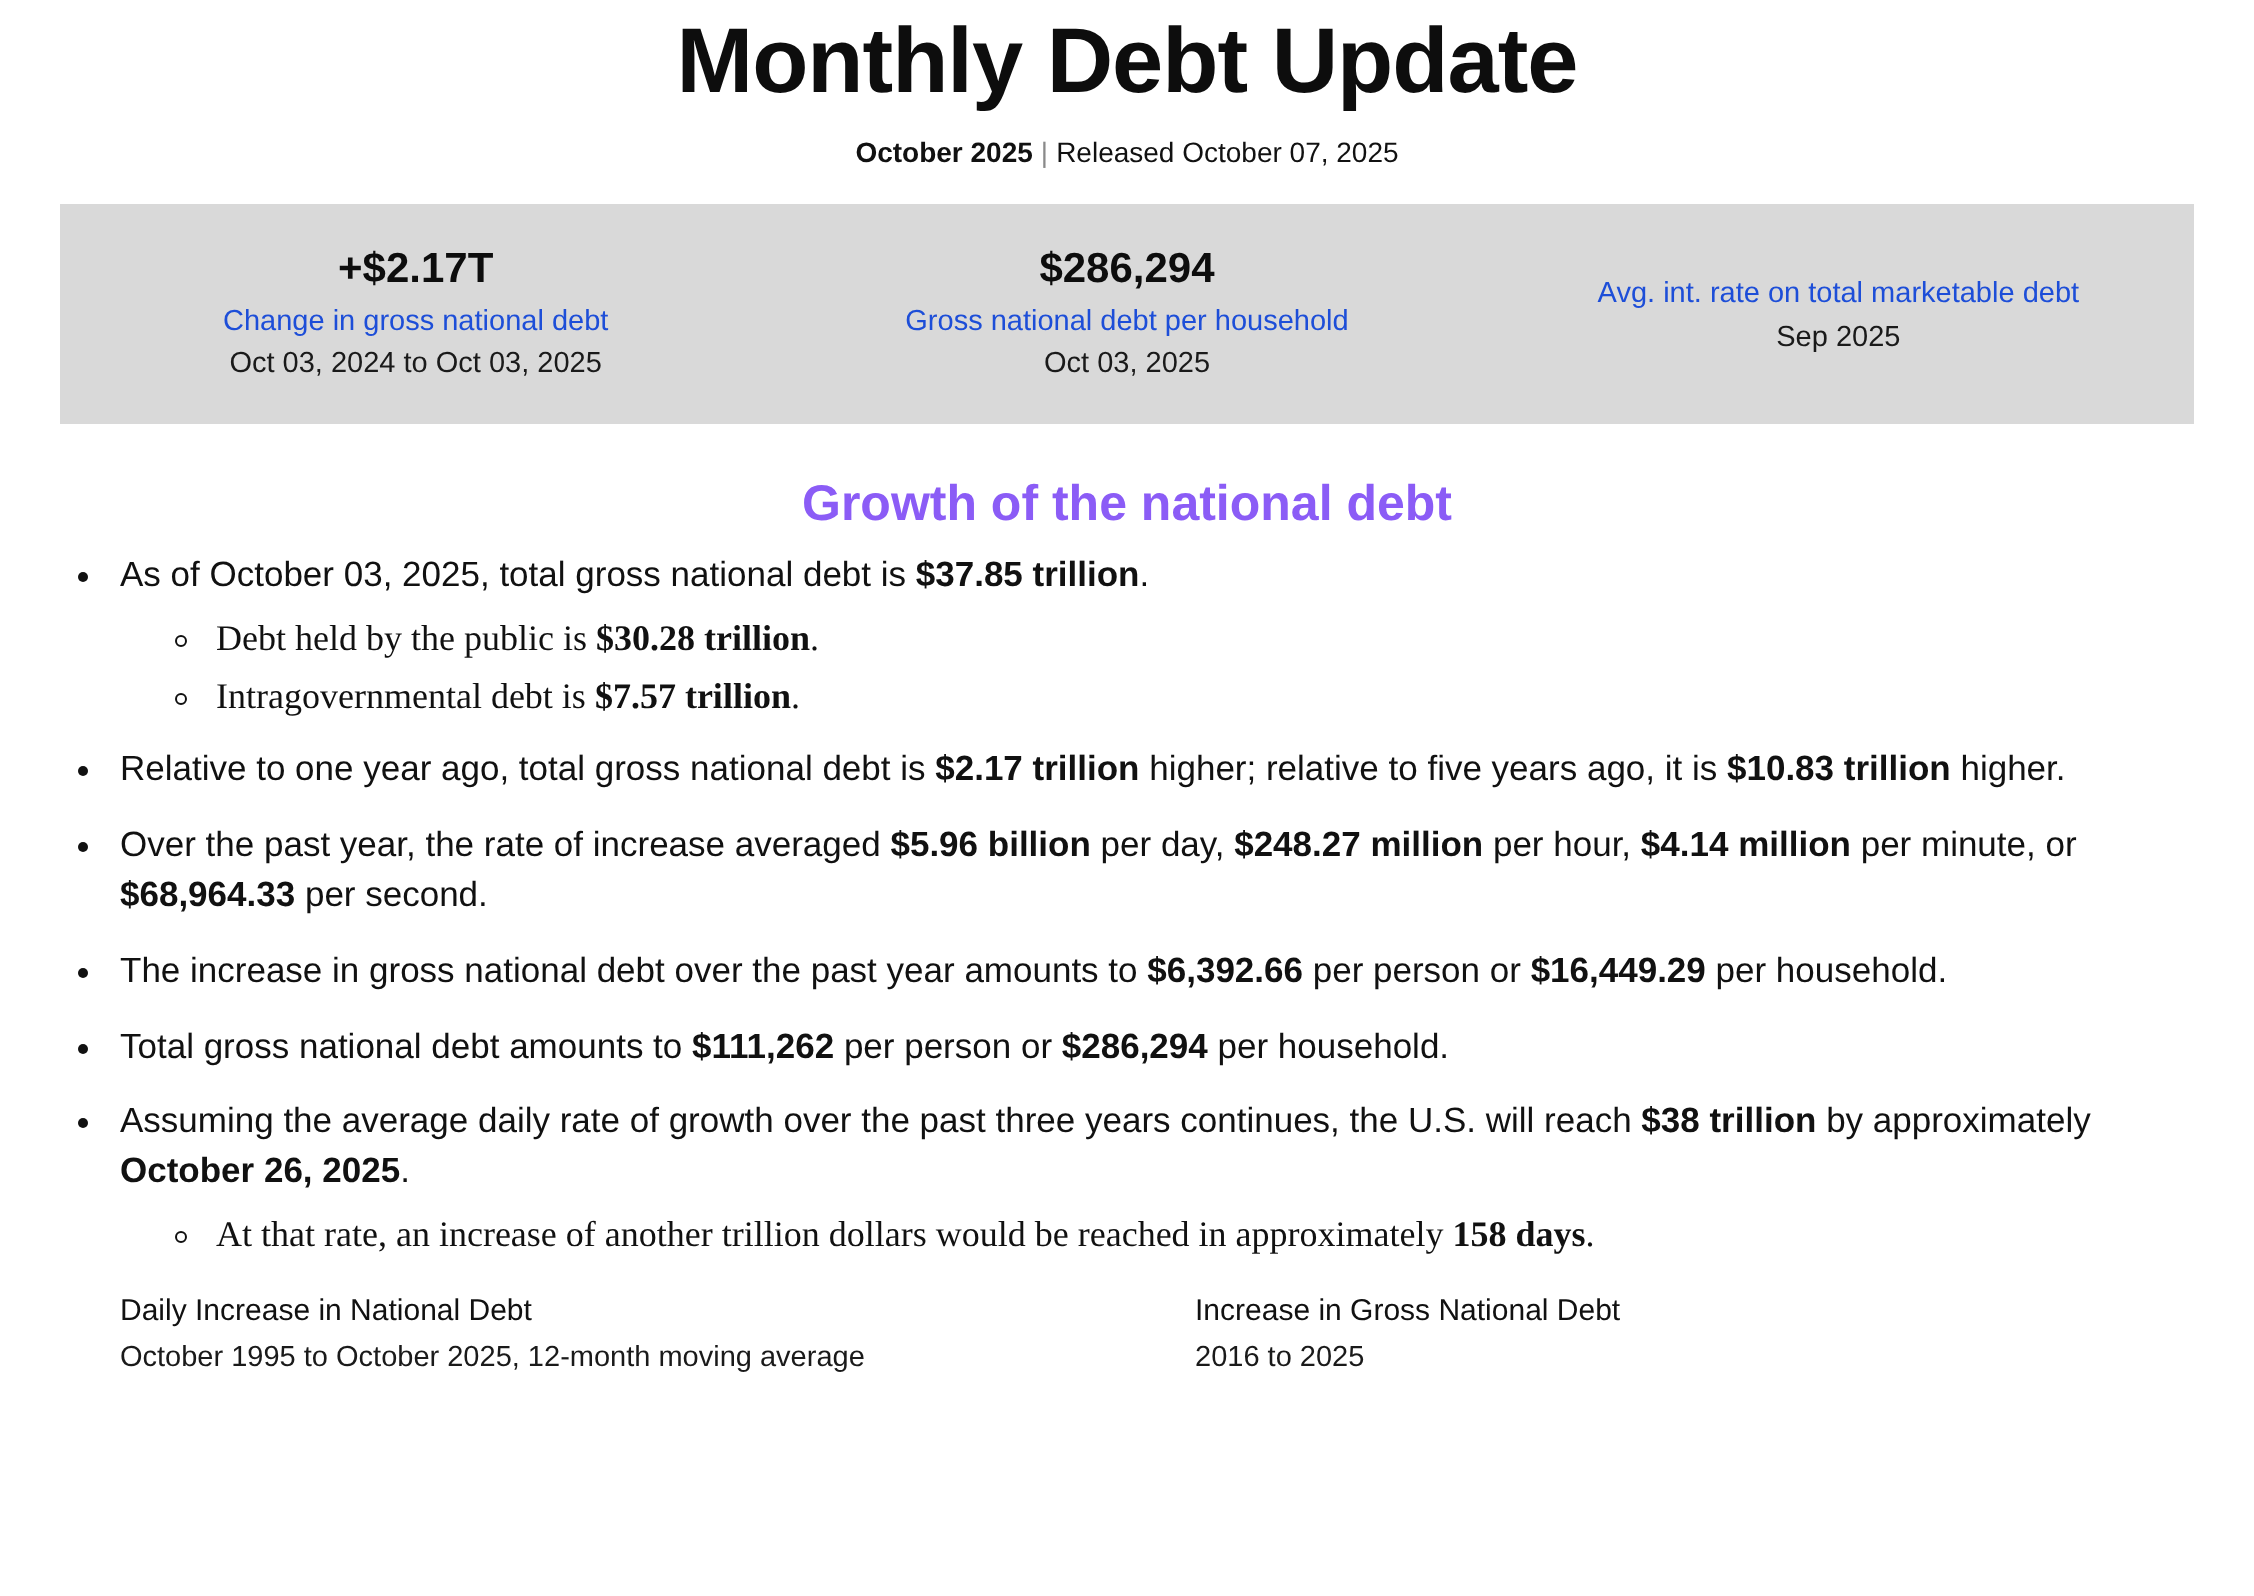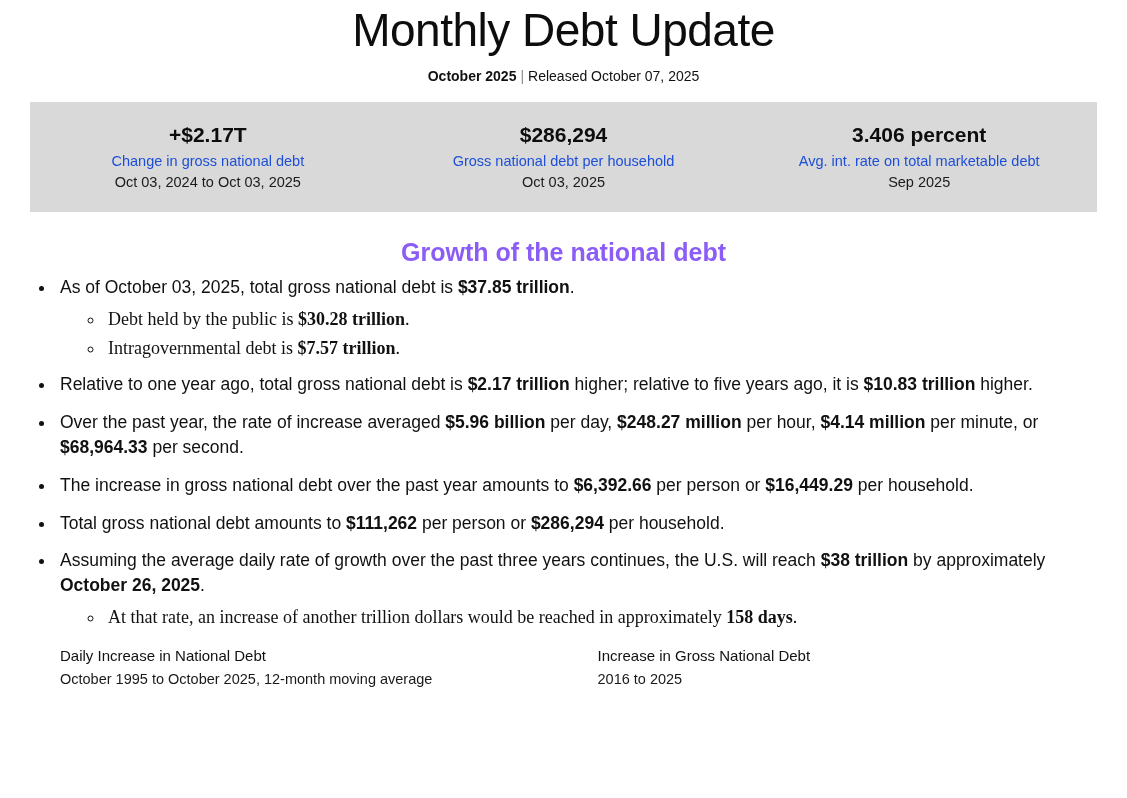--- a/index.html
+++ b/index.html
@@ -18,21 +18,21 @@
     width: 1127px;
     height: 798px;
     position: relative;
     box-sizing: border-box;
   }
 
   
   .title {
     text-align: center;
     font-size: 46px;
-    font-weight: normal;
+    font-weight: bold;
     letter-spacing: -0.5px;
     line-height: 1.05;
     margin: 6px 0 0 0;
     color: #0d0d0d;
   }
   .subtitle {
     text-align: center;
     font-size: 14px;
     margin: 14px 0 0 0;
     color: #111111;
@@ -155,21 +155,20 @@
       <div class="stat-value">+$2.17T</div>
       <div class="stat-label">Change in gross national debt</div>
       <div class="stat-date">Oct 03, 2024 to Oct 03, 2025</div>
     </div>
     <div class="stat">
       <div class="stat-value">$286,294</div>
       <div class="stat-label">Gross national debt per household</div>
       <div class="stat-date">Oct 03, 2025</div>
     </div>
     <div class="stat">
-      <div class="stat-value">3.406 percent</div>
       <div class="stat-label">Avg. int. rate on total marketable debt</div>
       <div class="stat-date">Sep 2025</div>
     </div>
   </div>
 
   <h2 class="section-title">Growth of the national debt</h2>
 
   <ul class="facts">
 
     <li class="tight">

